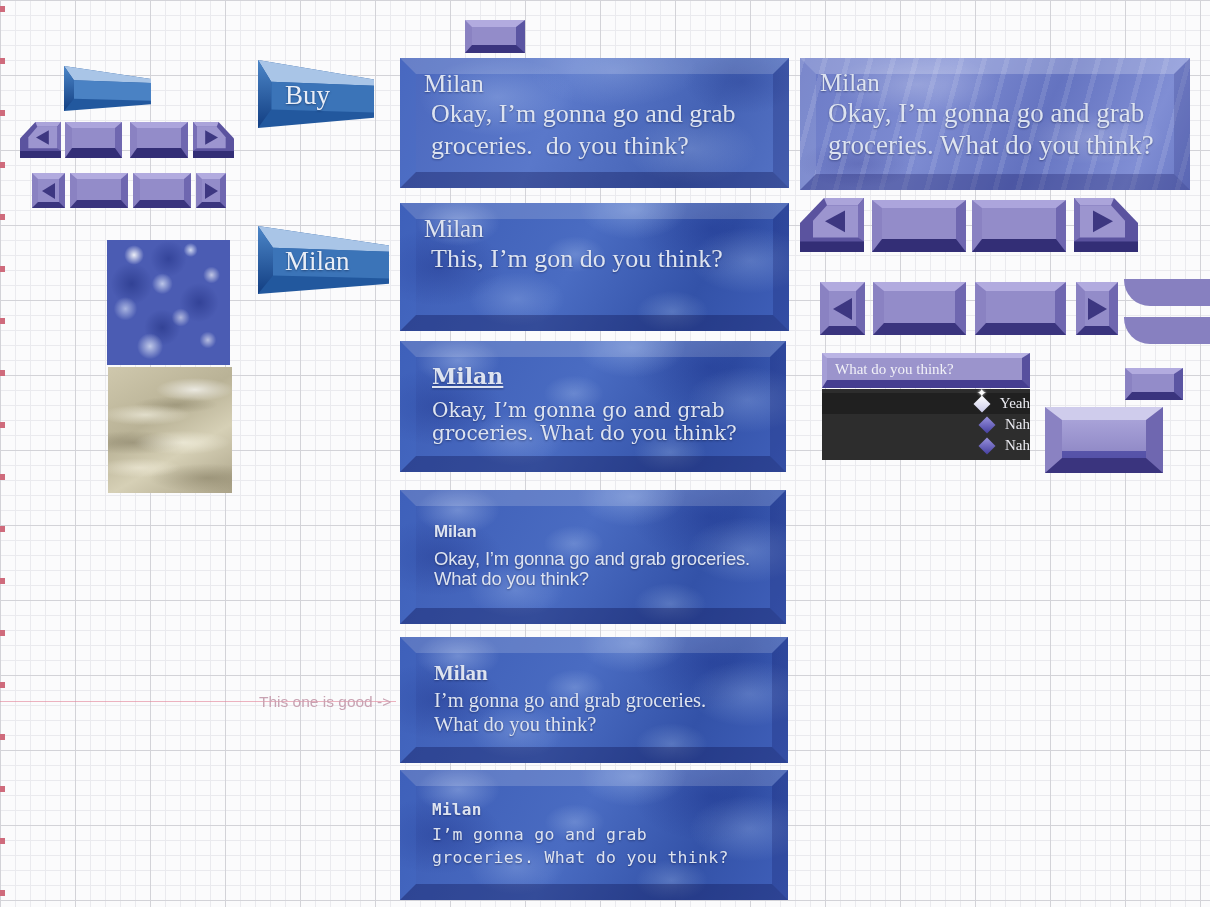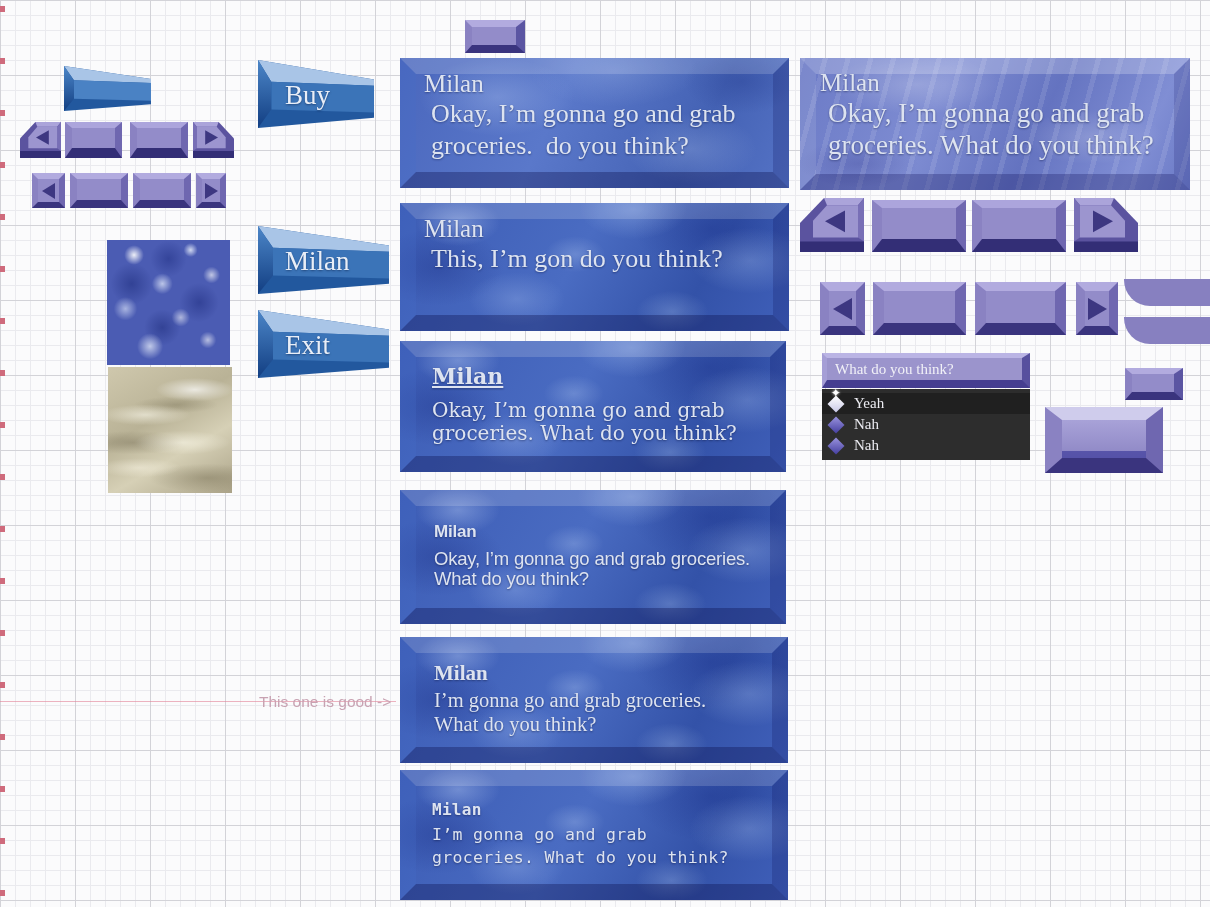--- a/index.html
+++ b/index.html
@@ -97,21 +97,21 @@
   .f-slab{font-family:"DejaVu Serif",serif;}
   .f-sans{font-family:"Liberation Sans",sans-serif;letter-spacing:-0.2px;}
   .f-mono{font-family:"DejaVu Sans Mono",monospace;letter-spacing:.3px;}
 
   
   .choice-header{border-style:solid;border-width:5px 8px 8px 5px;background:#9b94cc;
     border-top-color:#bab4e4;border-left-color:#a59ed6;border-right-color:#57509e;border-bottom-color:#453e90;
     color:#f1f1f7;font-family:"Liberation Serif",serif;font-size:15px;display:flex;align-items:center;padding-left:8px;}
   .choice-panel{background:#2d2d2d;padding-top:4px;}
   .choice-row{display:flex;align-items:center;height:21px;padding-left:8px;gap:12px;
-    color:#ececf2;font-family:"Liberation Serif",serif;font-size:15px;}
+    color:#ececf2;font-family:"Liberation Serif",serif;font-size:15px;justify-content:flex-end;}
   .choice-row.selected{background:rgba(0,0,0,.28);}
   .diamond{width:12px;height:12px;transform:rotate(45deg);flex:0 0 auto;position:relative;
     background:linear-gradient(135deg,#9992dd,#453fa0);}
   .diamond.selected{background:linear-gradient(135deg,#ffffff,#c9c9e8);}
   .diamond.selected::after{content:"✦";position:absolute;left:-7px;top:-9px;color:#fff;font-size:12px;
     transform:rotate(-45deg);text-shadow:0 0 3px #fff;}
 
   .annotation{color:#c8a2b2;font-size:15.5px;}
 </style>
 </head>
@@ -195,35 +195,20 @@
             <stop offset="1" stop-color="#123e82"></stop>
           </linearGradient>
         </defs>
       <polygon points="0,0 131,19 131,56 0,66" fill="#22589e"></polygon>
       <polygon points="0,0 131,19 131,25 15,21" fill="#a9c5e7"></polygon>
       <polygon points="15,21 131,25 131,51 15,48" fill="#3b74b8"></polygon>
       <polygon points="0,0 15,21 15,48 0,66" fill="url(#wg3)"></polygon>
     </svg>
     <span class="wedge-label">Milan</span>
   </div>
-  <div class="abs wedge" style="left:258px;top:310px;width:131px;height:68px;">
-    <svg viewBox="0 0 131 66" preserveAspectRatio="none">
-      <defs>
-          <linearGradient id="wg4" x1="0" y1="0" x2="0" y2="1">
-        <stop offset="0" stop-color="#4c86c8"></stop>
-            <stop offset="1" stop-color="#123e82"></stop>
-          </linearGradient>
-        </defs>
-      <polygon points="0,0 131,19 131,56 0,66" fill="#22589e"></polygon>
-      <polygon points="0,0 131,19 131,25 15,21" fill="#a9c5e7"></polygon>
-      <polygon points="15,21 131,25 131,51 15,48" fill="#3b74b8"></polygon>
-      <polygon points="0,0 15,21 15,48 0,66" fill="url(#wg4)"></polygon>
-    </svg>
-    <span class="wedge-label">Exit</span>
-  </div>
 
   <div class="abs pbtn" style="left:465px;top:20px;width:60px;height:33px;border-width:7px 9px 8px 7px;border-right-color:#5b55a2;"></div>
 
   <div class="abs dialog tex-water-soft" style="left:400px;top:58px;width:389px;height:130px;">
     <div class="dlg-content f-serif" style="padding:12px 24px;">
       <div class="speaker" style="font-size:25px;">Milan</div>
       <div class="dbody" style="font-size:26px;max-width:330px;padding-left:7px;line-height:1.22;">Okay, I’m gonna go and grab groceries.  do you think?</div>
     </div>
   </div>
 

